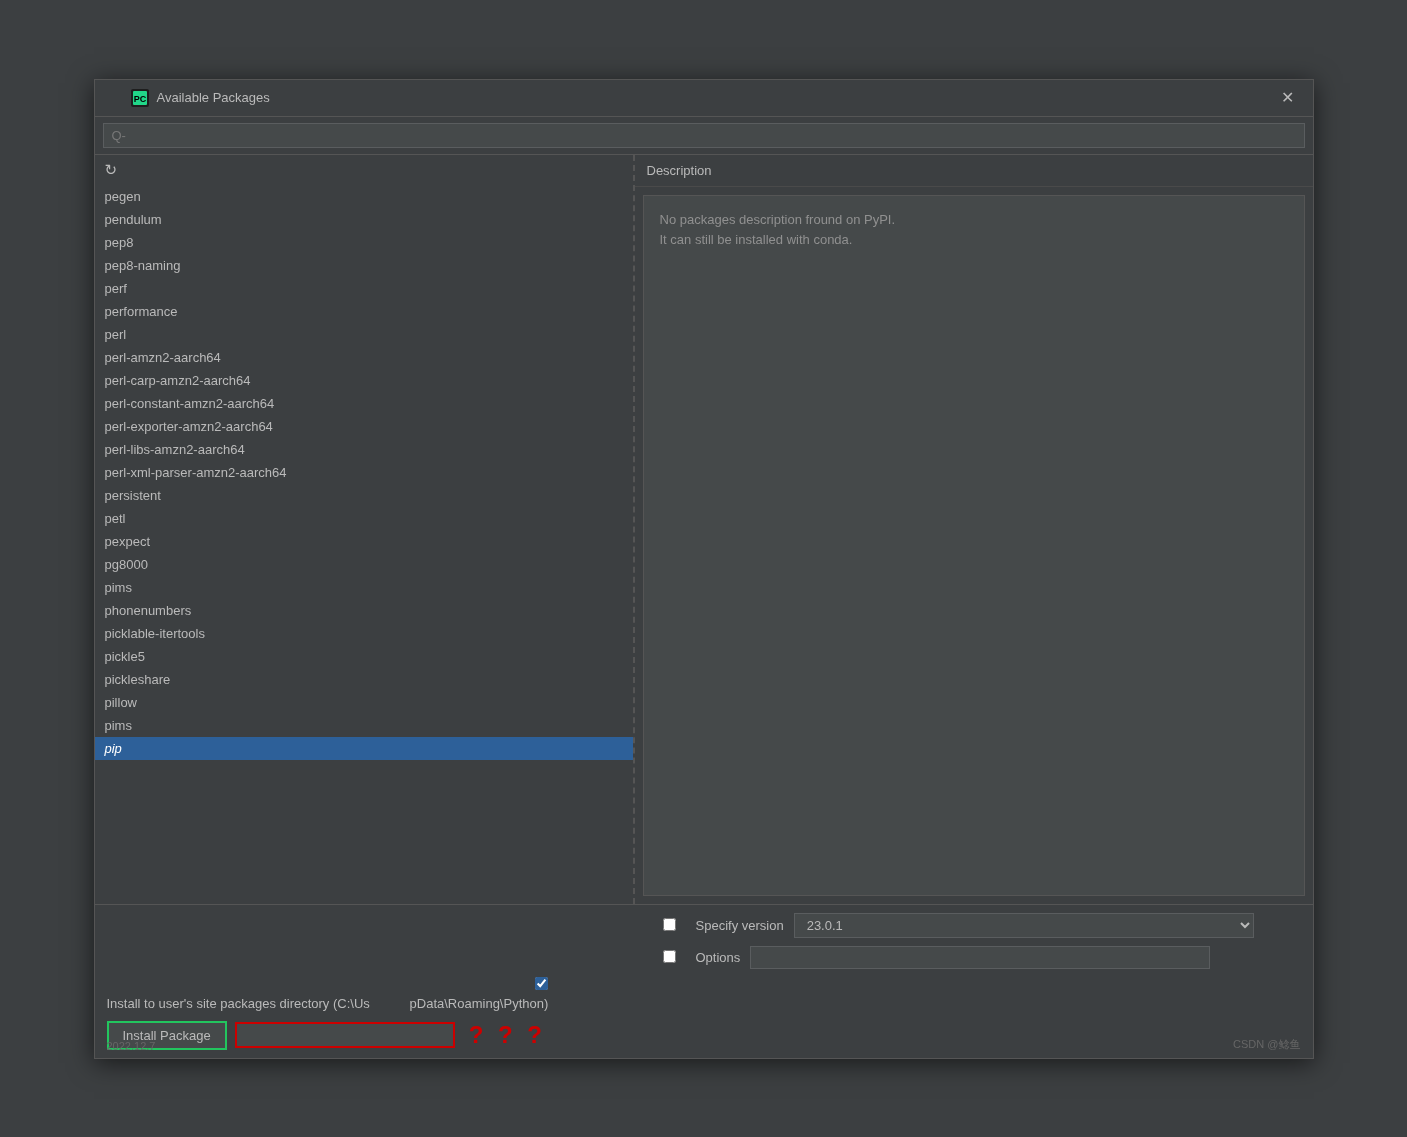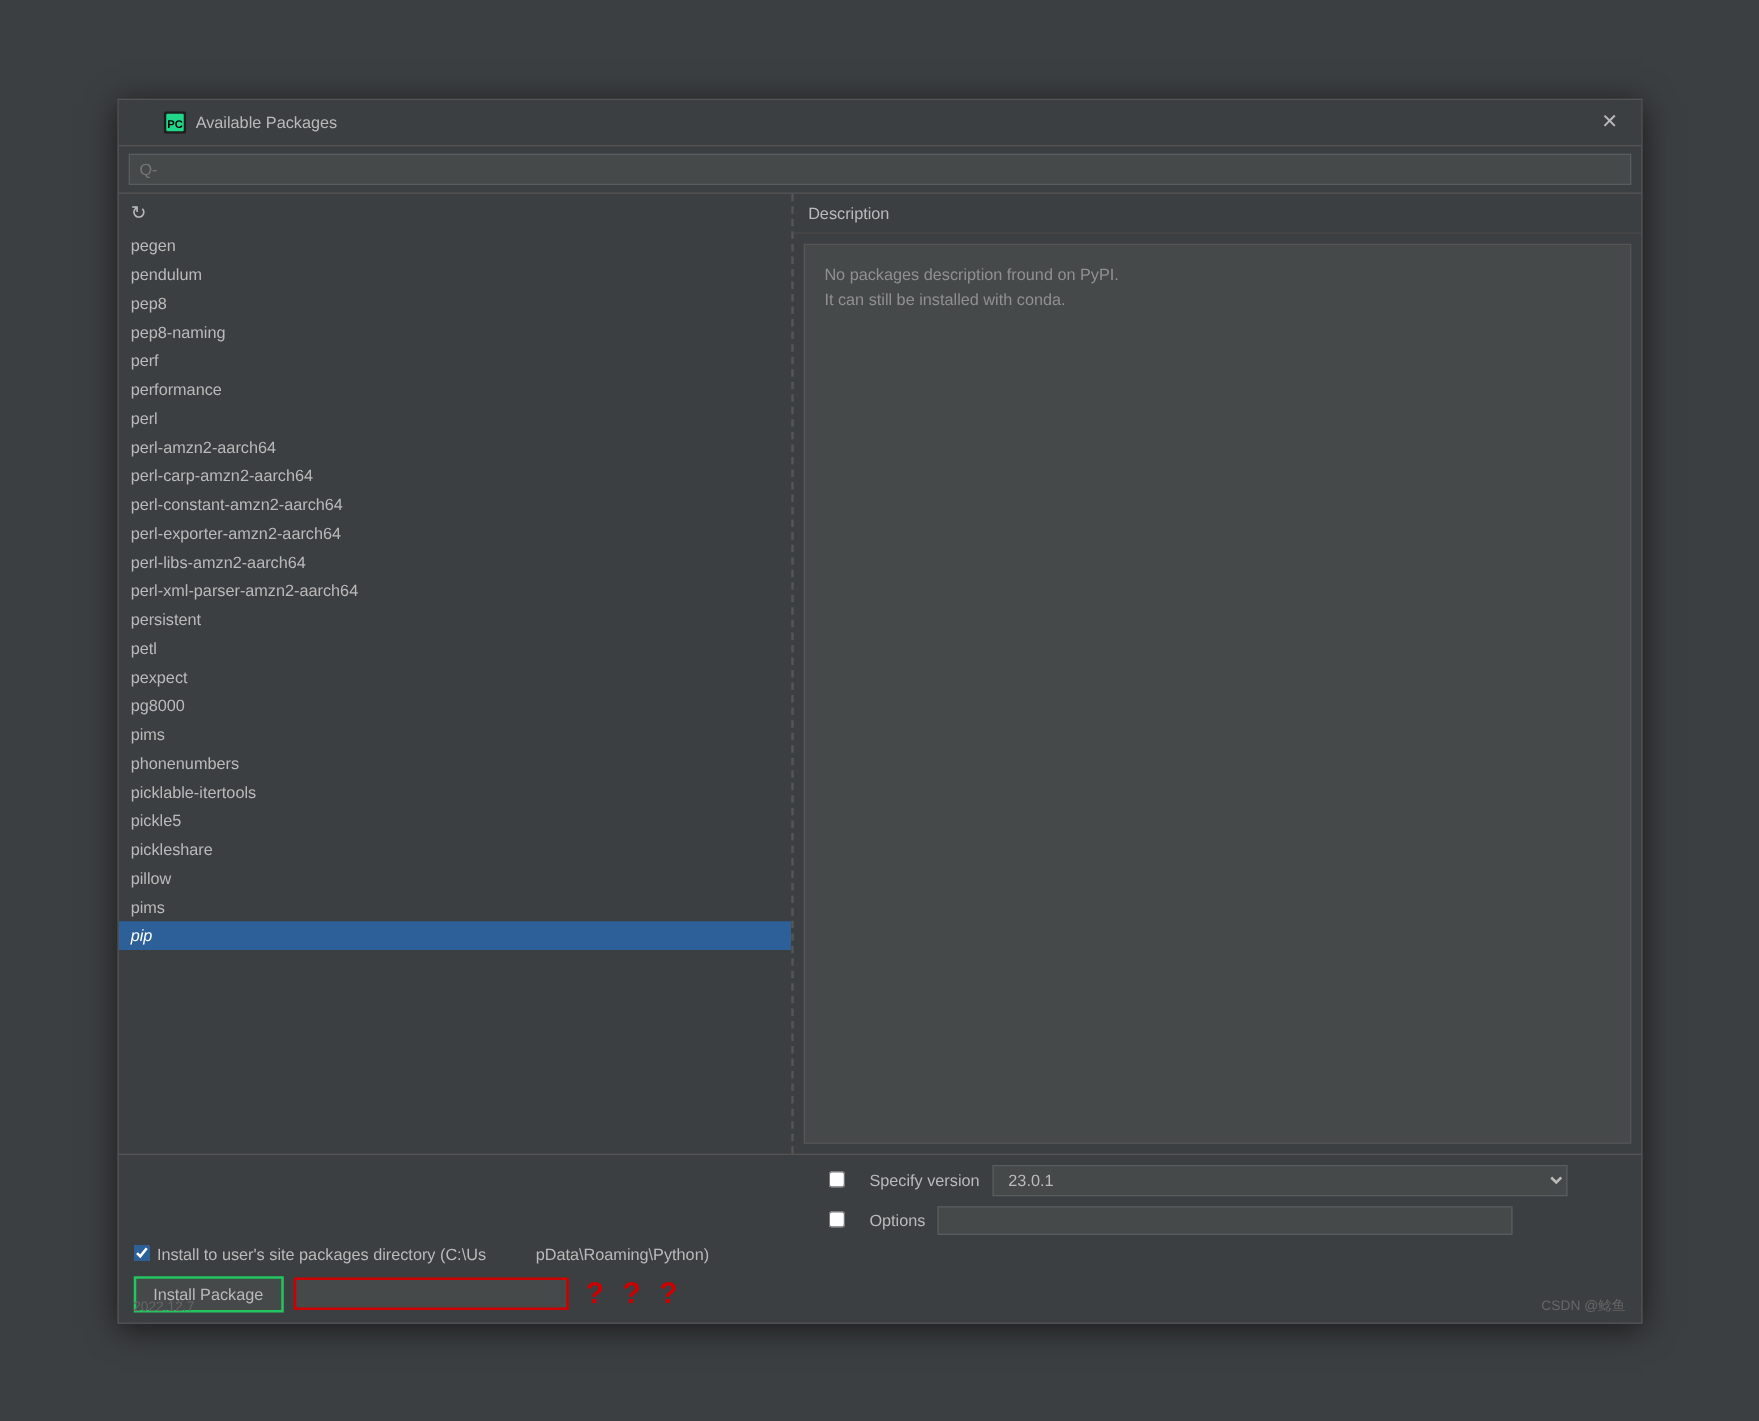--- a/index.html
+++ b/index.html
@@ -179,24 +179,25 @@
       outline: none;
       max-width: 460px;
     }
     .install-row {
       display: flex;
       align-items: center;
       margin-bottom: 10px;
     }
     .install-checkbox-label {
       display: flex;
-      align-items: flex-start;
+      align-items: flex-end;
       gap: 6px;
       color: #bababa;
       font-size: 13px;
+      flex-direction: column;
     }
     .install-checkbox-label input[type=checkbox] {
       accent-color: #2d6099;
     }
     .action-row {
       display: flex;
       align-items: center;
       gap: 8px;
     }
     .install-btn {

